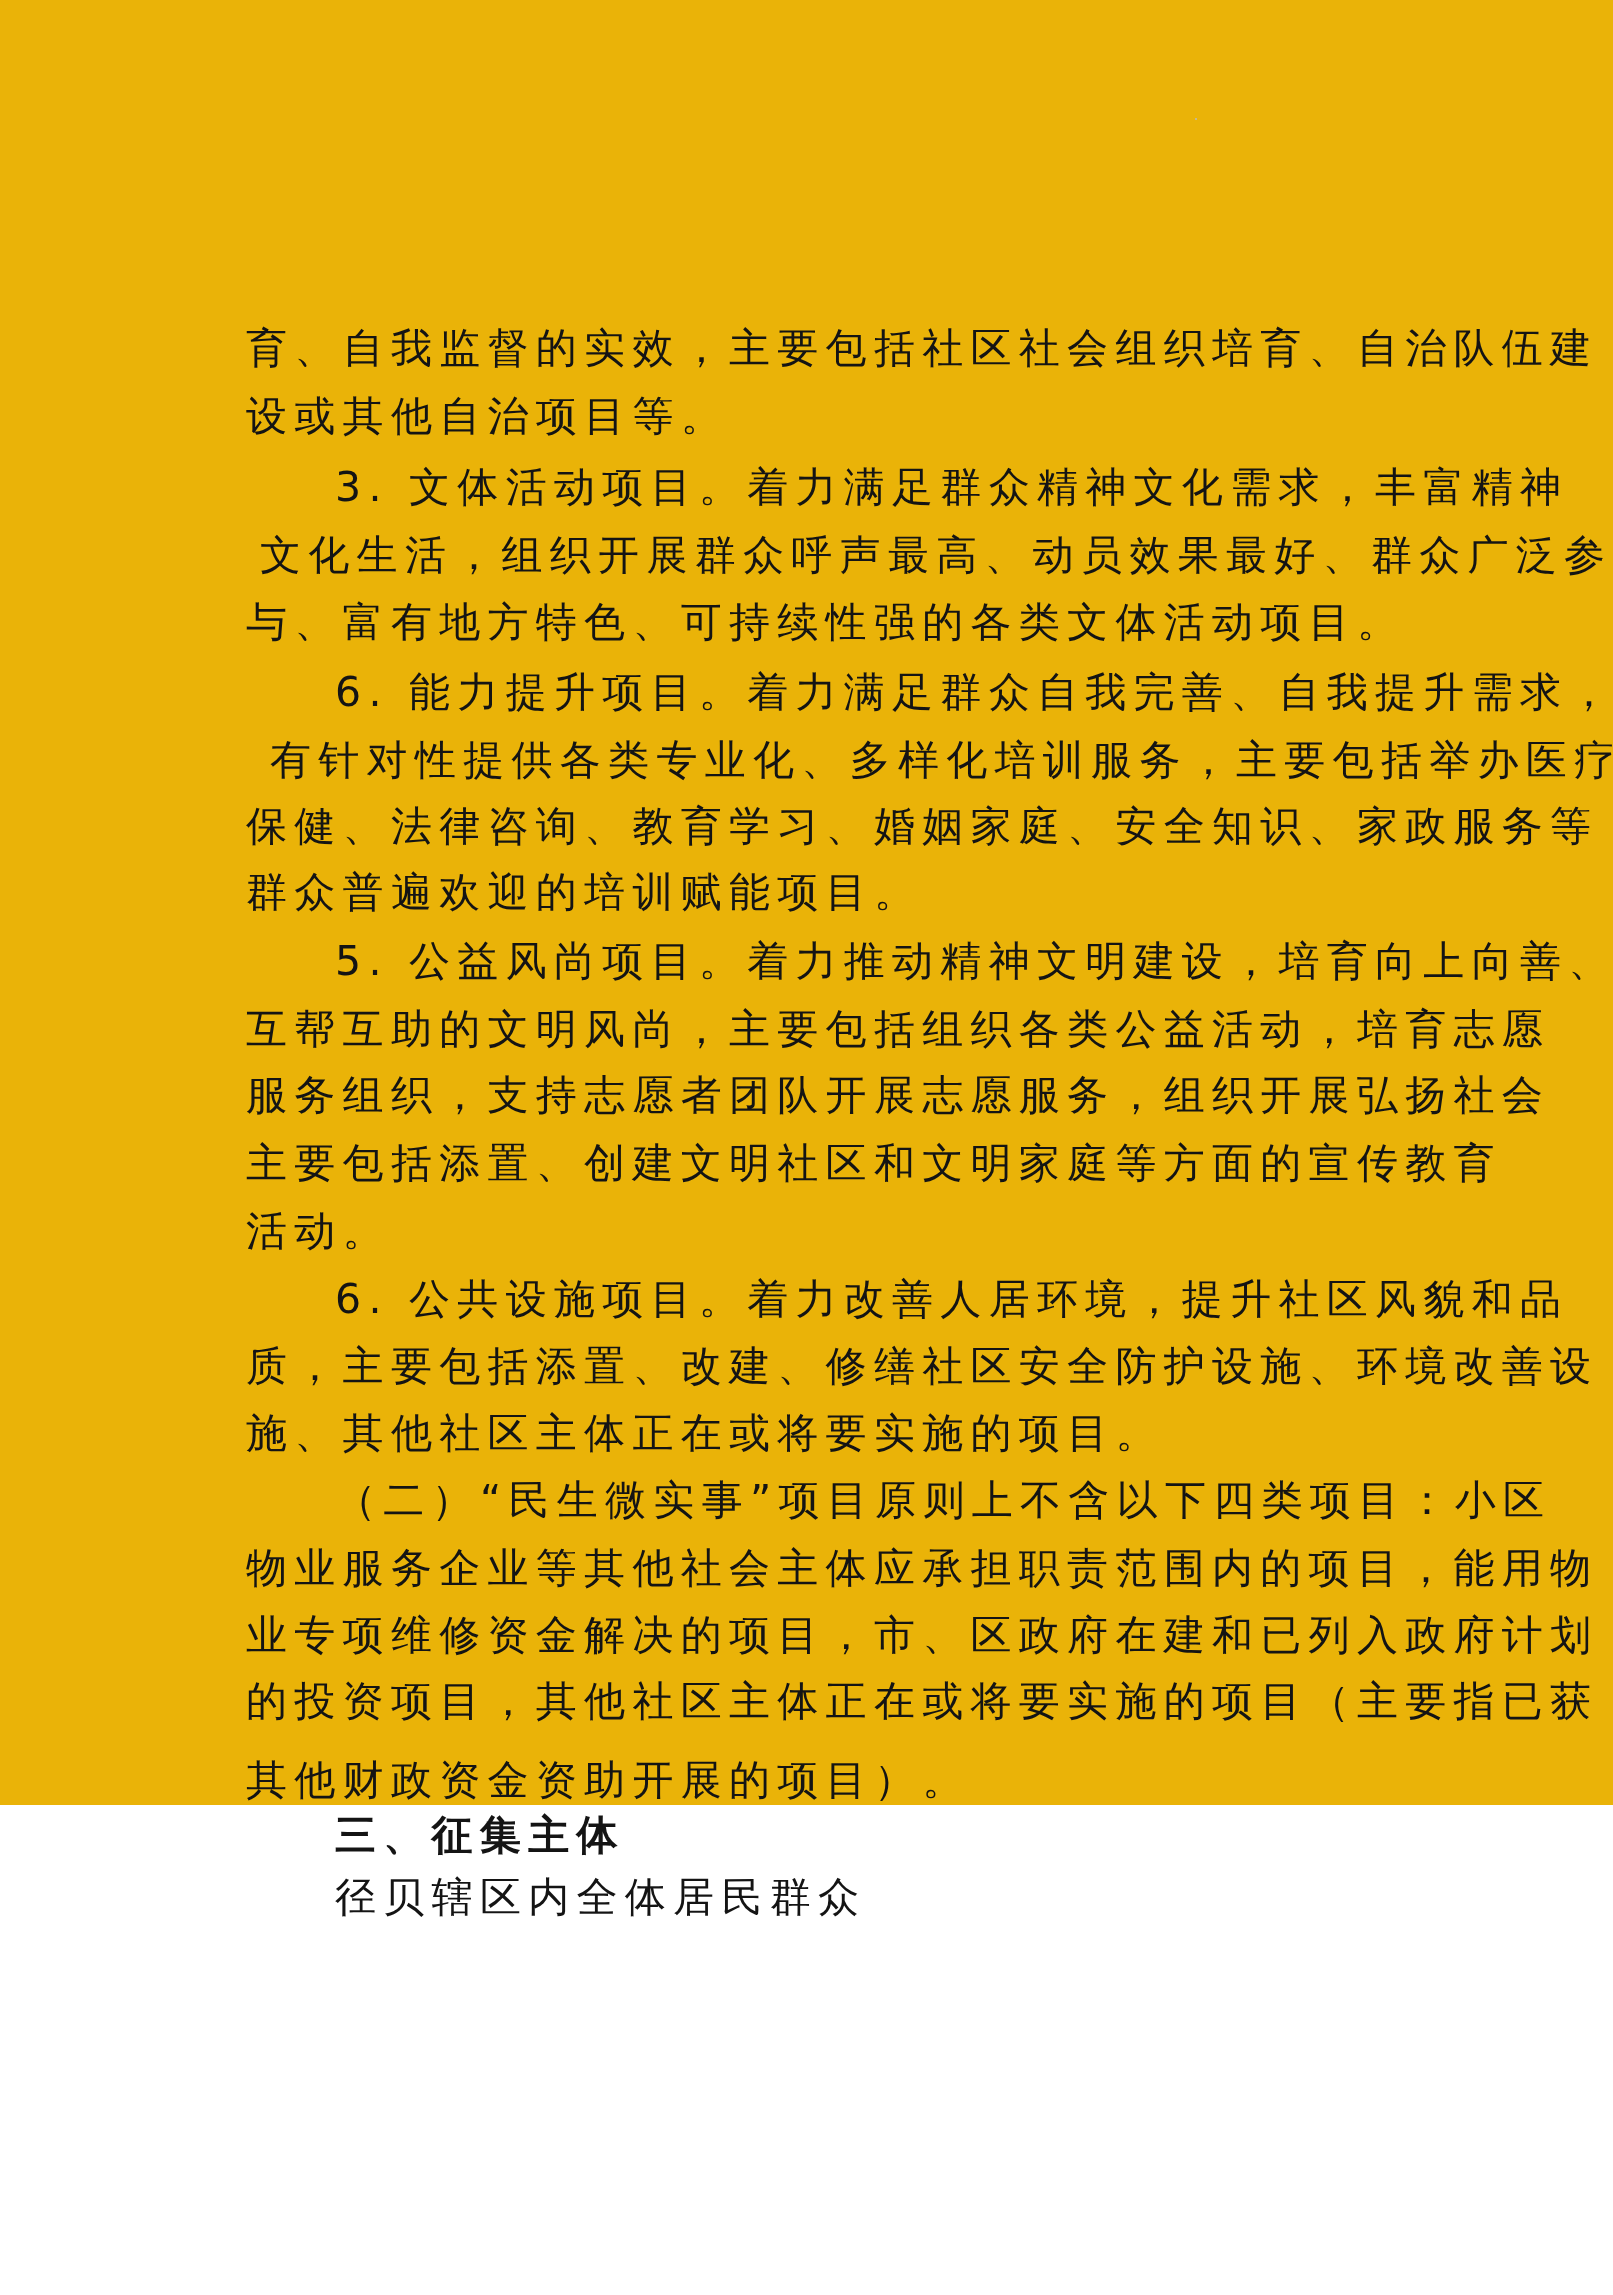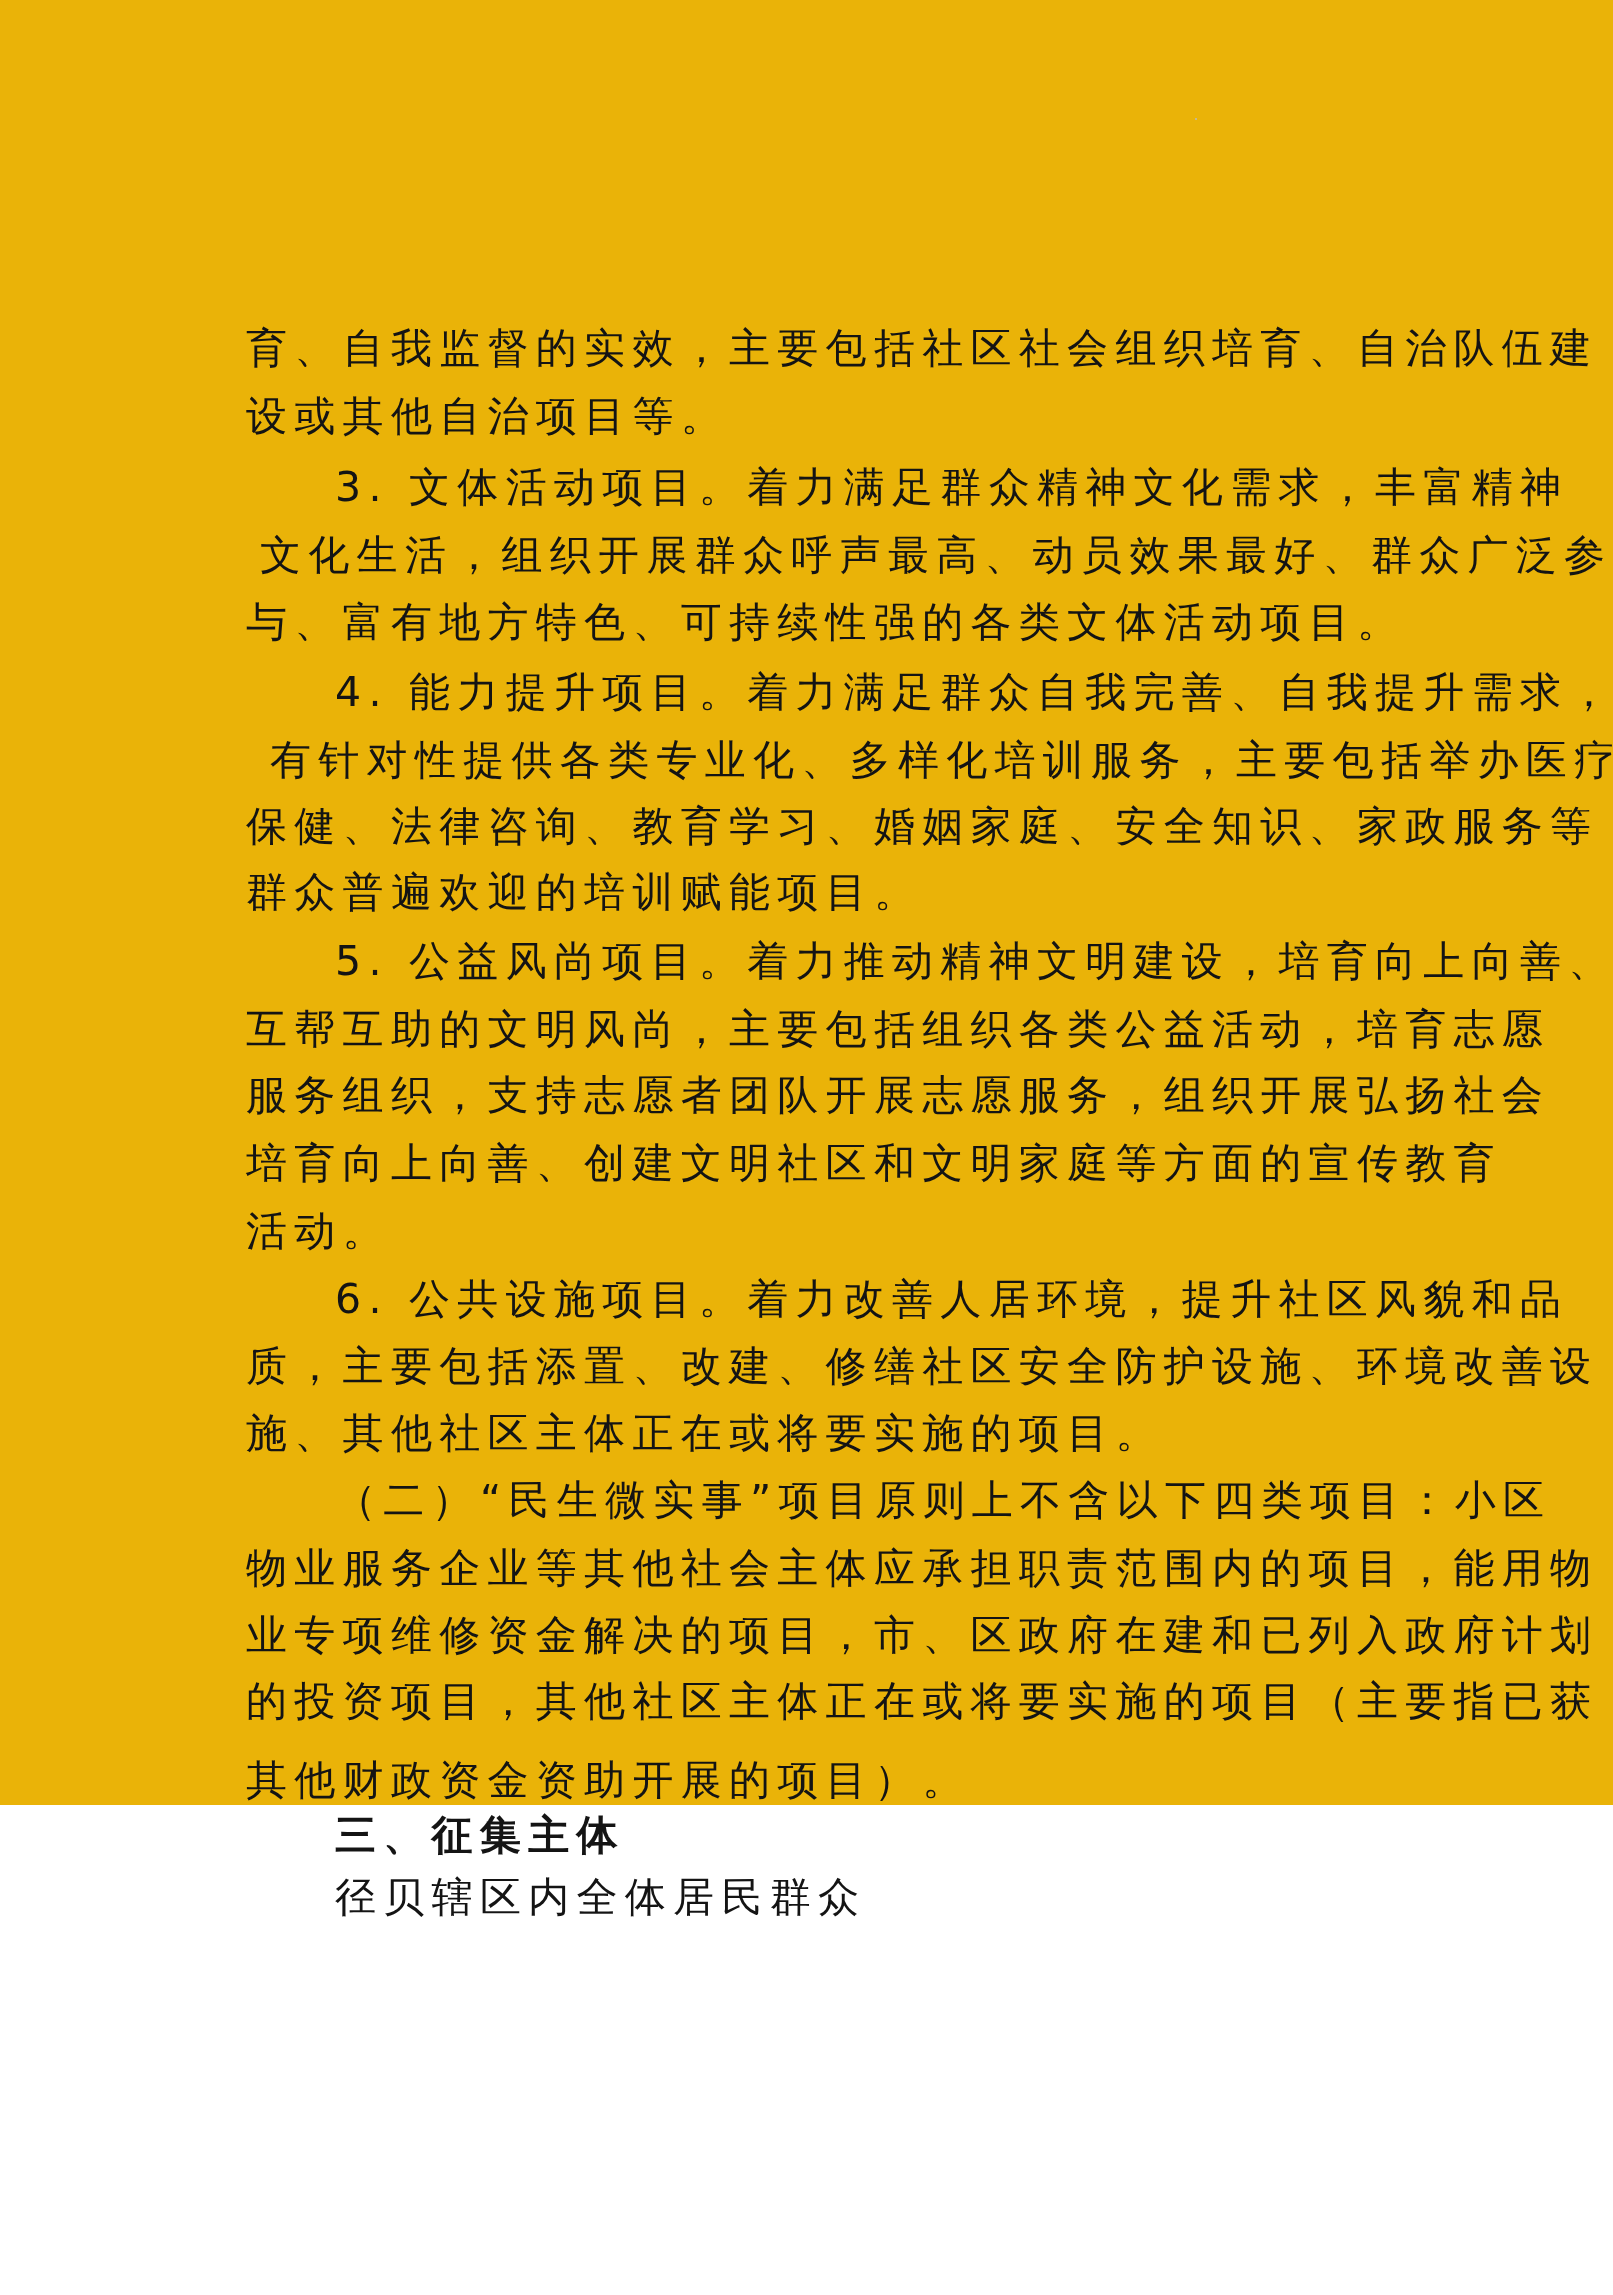--- a/index.html
+++ b/index.html
@@ -56,29 +56,29 @@
 
 <div class="page">
 
   <div class="line" style="top:322px;">育、自我监督的实效，主要包括社区社会组织培育、自治队伍建</div>
   <div class="line last" style="top:390px;">设或其他自治项目等。</div>
 
   <div class="line indent" style="top:461px;">3. 文体活动项目。着力满足群众精神文化需求，丰富精神</div>
   <div class="line" style="top:529px;margin-left:14px;">文化生活，组织开展群众呼声最高、动员效果最好、群众广泛参</div>
   <div class="line last" style="top:596px;">与、富有地方特色、可持续性强的各类文体活动项目。</div>
 
-  <div class="line indent" style="top:666px;">4. 能力提升项目。着力满足群众自我完善、自我提升需求，</div>
+  <div class="line indent" style="top:666px;">6. 能力提升项目。着力满足群众自我完善、自我提升需求，</div>
   <div class="line" style="top:734px;margin-left:24px;">有针对性提供各类专业化、多样化培训服务，主要包括举办医疗</div>
   <div class="line" style="top:800px;">保健、法律咨询、教育学习、婚姻家庭、安全知识、家政服务等</div>
   <div class="line last" style="top:866px;">群众普遍欢迎的培训赋能项目。</div>
 
   <div class="line indent" style="top:935px;">5. 公益风尚项目。着力推动精神文明建设，培育向上向善、</div>
   <div class="line" style="top:1003px;">互帮互助的文明风尚，主要包括组织各类公益活动，培育志愿</div>
   <div class="line" style="top:1069px;">服务组织，支持志愿者团队开展志愿服务，组织开展弘扬社会</div>
-  <div class="line" style="top:1137px;">培育向上向善、创建文明社区和文明家庭等方面的宣传教育</div>
+  <div class="line" style="top:1137px;">主要包括添置、创建文明社区和文明家庭等方面的宣传教育</div>
   <div class="line last" style="top:1205px;">活动。</div>
 
   <div class="line indent" style="top:1273px;">6. 公共设施项目。着力改善人居环境，提升社区风貌和品</div>
   <div class="line" style="top:1340px;">质，主要包括添置、改建、修缮社区安全防护设施、环境改善设</div>
   <div class="line last" style="top:1407px;">施、其他社区主体正在或将要实施的项目。</div>
 
   <div class="line indent" style="top:1474px;">（二）“民生微实事”项目原则上不含以下四类项目：小区</div>
   <div class="line" style="top:1542px;">物业服务企业等其他社会主体应承担职责范围内的项目，能用物</div>
   <div class="line" style="top:1609px;">业专项维修资金解决的项目，市、区政府在建和已列入政府计划</div>
   <div class="line" style="top:1675px;">的投资项目，其他社区主体正在或将要实施的项目（主要指已获</div>

